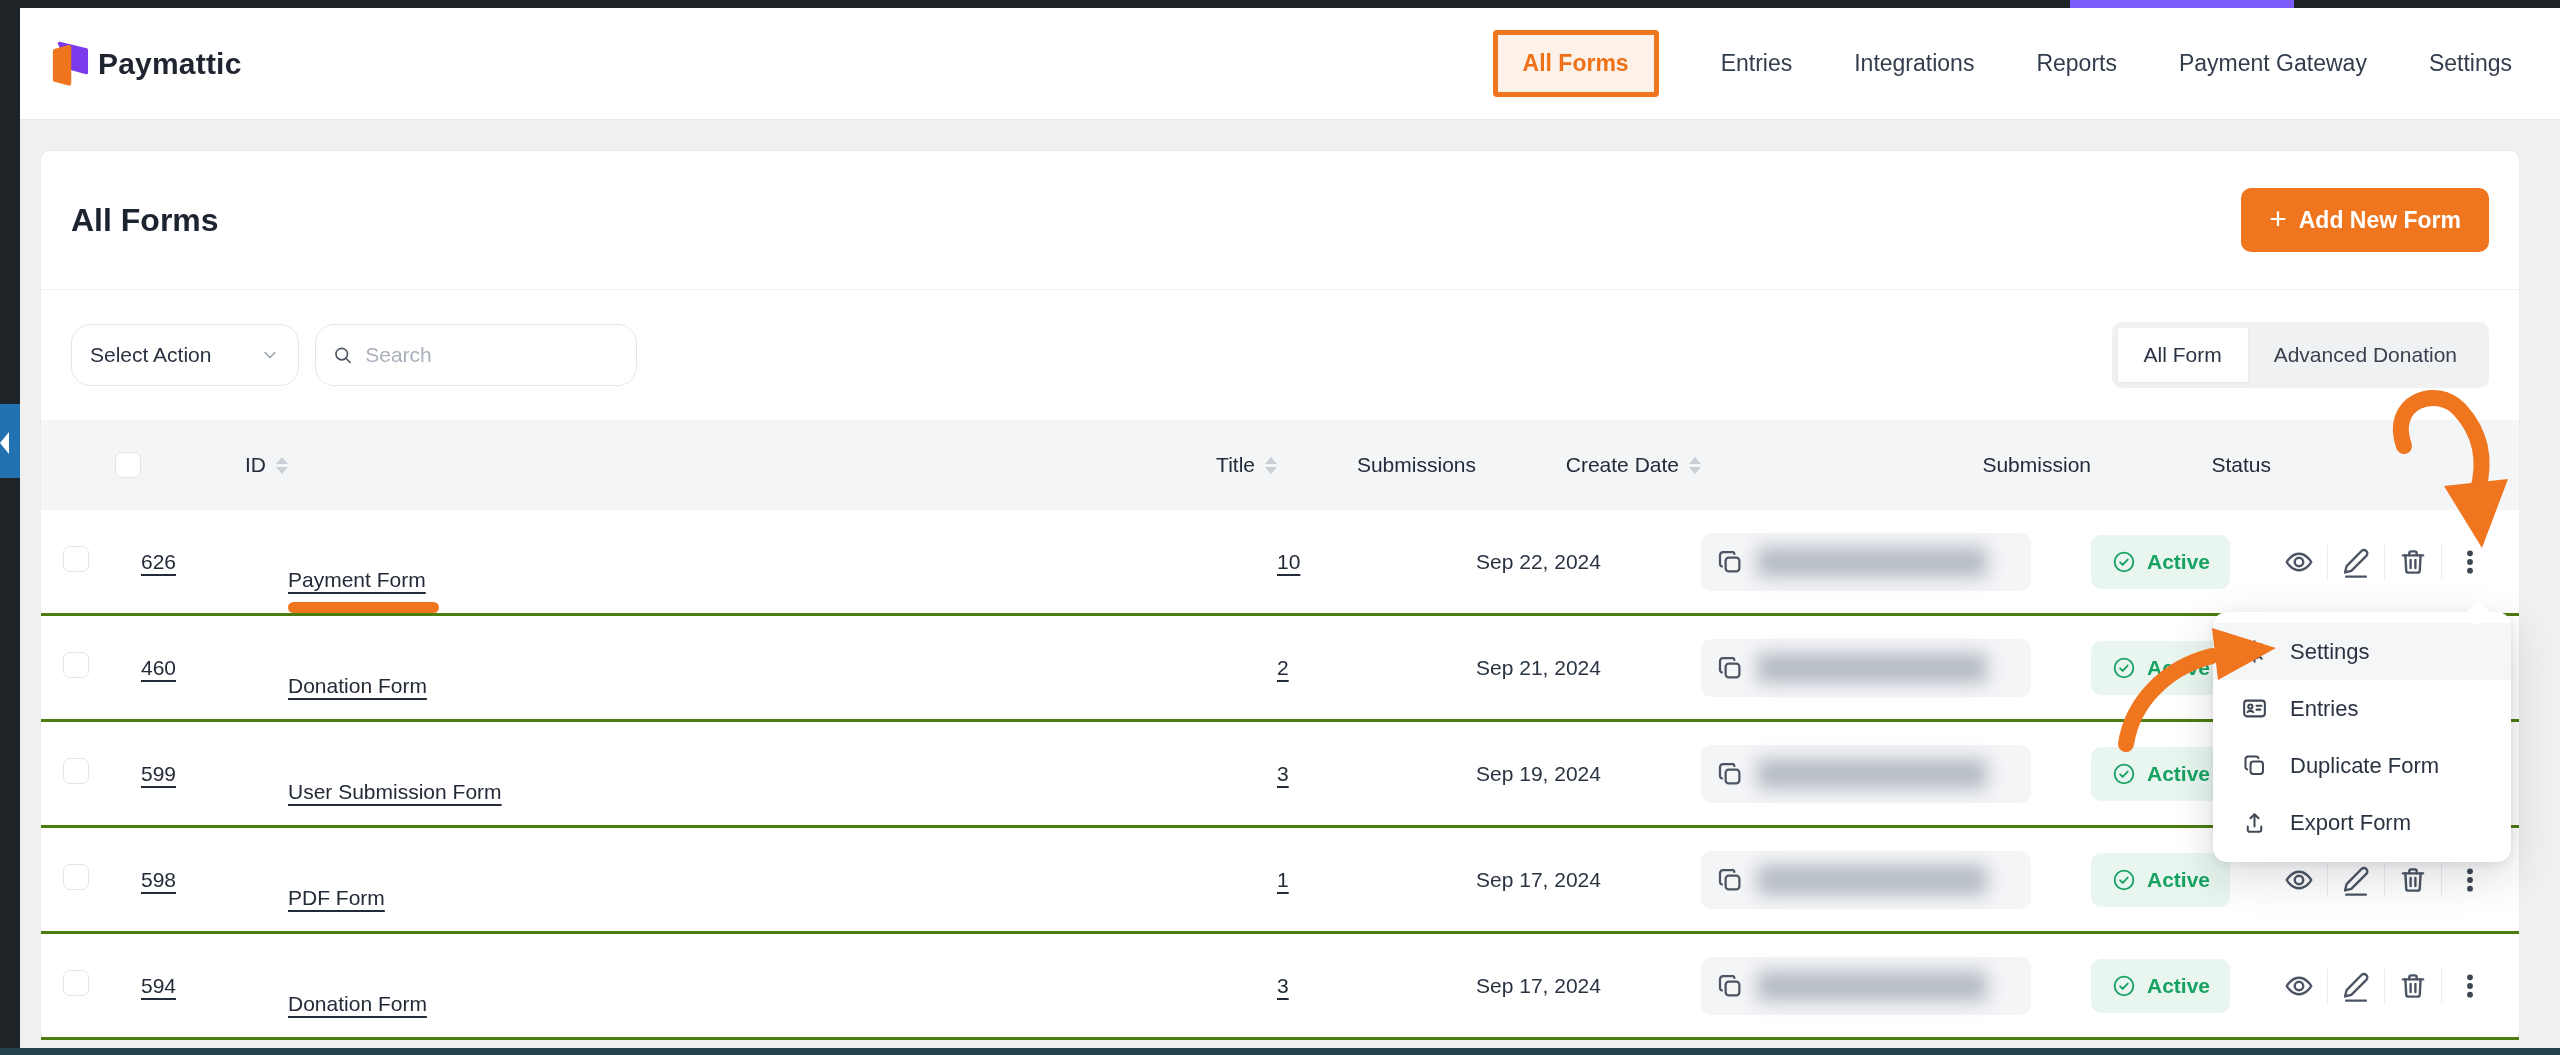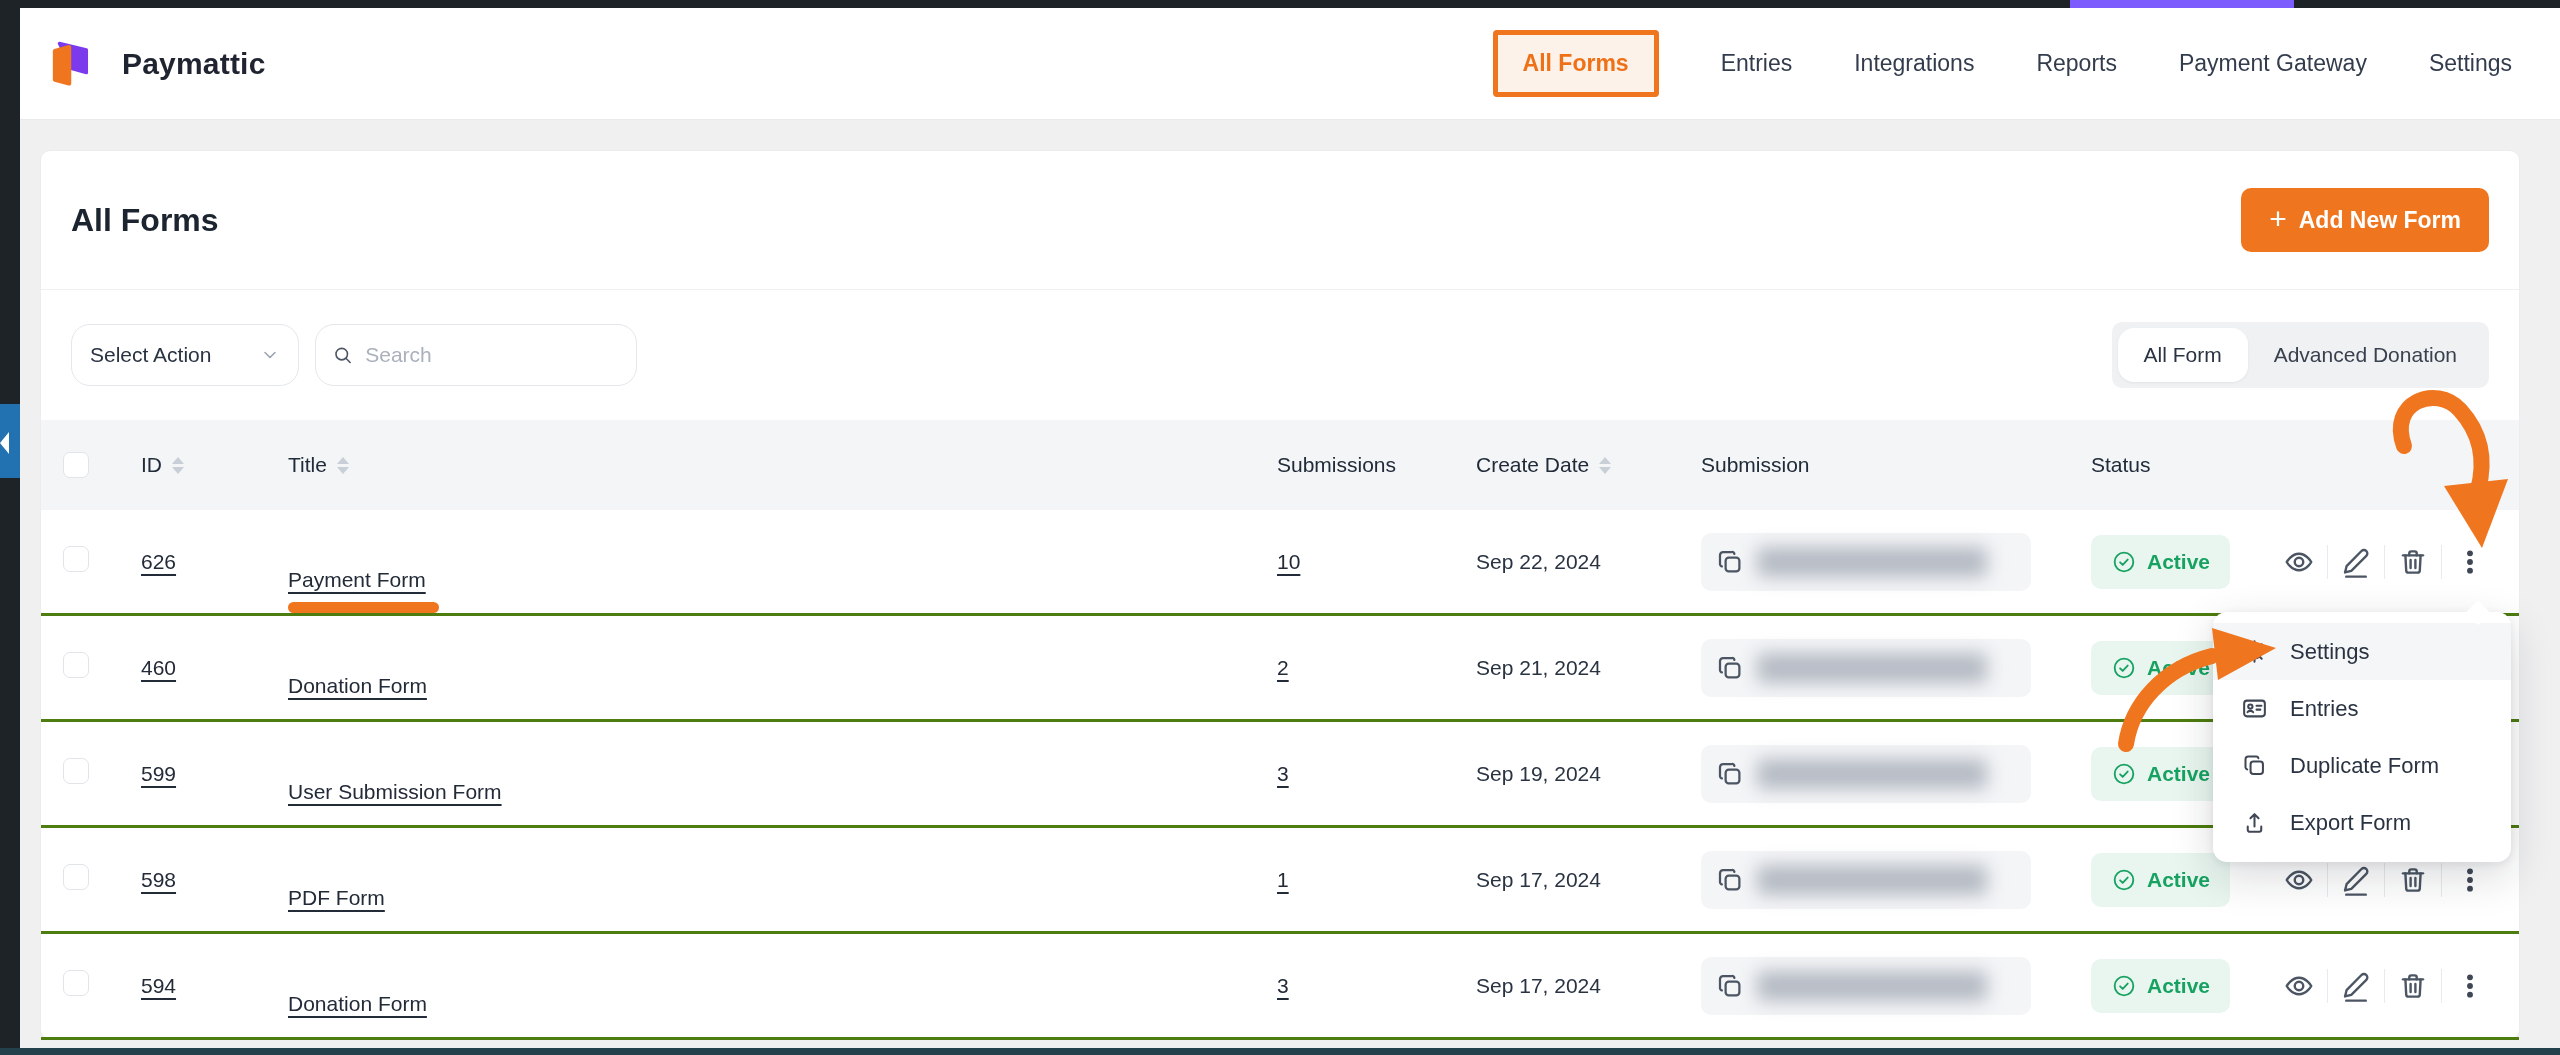--- a/index.html
+++ b/index.html
@@ -14,21 +14,21 @@
   .admin-top { position:absolute; top:0; left:0; width:2560px; height:8px; background:#1d2327; z-index:5; }
   .admin-top .purple-seg { position:absolute; top:0; left:2070px; width:224px; height:8px; background:#7c5cfc; }
   
   .left-strip { position:absolute; top:8px; bottom:0; left:0; width:20px; background:#1d2327; z-index:4; }
   .left-strip .blue-seg { position:absolute; top:396px; left:0; width:20px; height:74px; background:#2271b1; }
   .left-strip .notch { position:absolute; top:424px; left:0; width:0; height:0;
     border-top:11px solid transparent; border-bottom:11px solid transparent; border-right:9px solid #ffffff; }
   
   .topbar { position:absolute; top:8px; left:20px; right:0; height:112px; background:#ffffff;
     border-bottom:1px solid #e8e9eb; display:flex; align-items:center; padding:0 48px 0 22px; z-index:10; }
-  .brand { display:flex; align-items:center; gap:28px; }
+  .brand { display:flex; align-items:center; gap:4px; }
   .brand-name { font-size:30px; font-weight:700; color:#1f2430; letter-spacing:.2px; }
   .nav { margin-left:auto; display:flex; align-items:center; gap:62px; font-size:23px; font-weight:500; color:#333c4d; }
   .nav-item { cursor:pointer; white-space:nowrap; }
   .nav-item.active { color:#ee7117; font-weight:700; border:5px solid #f0751f; background:#fdf2e9;
     padding:15px 25px; border-radius:4px; }
   
   .card { position:absolute; left:40px; top:150px; width:2480px; bottom:15px; background:#ffffff;
     border:1px solid #ececee; border-radius:10px; z-index:6; }
   .card-head { height:139px; display:flex; align-items:center; padding:0 30px; border-bottom:1px solid #f0f0f2; }
   .page-title { font-size:32px; font-weight:600; color:#1c2430; }
@@ -43,27 +43,27 @@
   .ctl-select { width:228px; padding:0 18px; justify-content:space-between; color:#2a3342; cursor:pointer; }
   .ctl-search { width:322px; padding:12px 16px; gap:12px; }
   .ctl-search input { border:none; outline:none; font-family:inherit; font-size:21px; width:100%; color:#2a3342; }
   .ctl-search input::placeholder { color:#aab1bd; }
   .ctl-dates { width:372px; padding:0 18px; gap:16px; cursor:pointer; }
   .ph { color:#b0b7c3; }
   .dash { color:#3a4352; font-weight:700; }
   .toggle { margin-left:auto; height:66px; background:#f0f1f3; border-radius:10px; padding:6px;
     display:flex; align-items:center; }
   .tg-opt { height:54px; display:flex; align-items:center; padding:0 26px; font-size:21px; color:#39414f;
-    border-radius:16px; cursor:pointer; white-space:nowrap; }
+    border-radius:0; cursor:pointer; white-space:nowrap; }
   .tg-opt.active { background:#ffffff; color:#2a3342; font-weight:500; box-shadow:0 1px 3px rgba(20,25,40,.06); }
   
   .tgrid { display:grid; grid-template-columns:78px 147px 989px 199px 225px 390px 180px 1fr;
     align-items:center; padding-left:22px; }
   .thead { height:90px; background:#f3f5f7; font-size:21px; font-weight:500; color:#212b39; }
-  .th { display:flex; align-items:center; gap:10px; }
+  .th { display:flex; align-items:center; gap:10px;justify-content:flex-end; }
   .sort { display:inline-flex; flex-direction:column; gap:3px; }
   .sort i { display:block; width:0; height:0; border-left:6px solid transparent; border-right:6px solid transparent; }
   .sort .up { border-bottom:7px solid #c9cfd7; }
   .sort .dn { border-top:7px solid #c9cfd7; }
   .trow { height:106px; border-bottom:3px solid #4d7c0f; font-size:21px; }
   input[type=checkbox] { appearance:none; width:26px; height:26px; border:1.5px solid #e1e4e9; border-radius:7px;
     background:#fff; cursor:pointer; }
   .lnk { color:#232b38; text-decoration:underline; text-underline-offset:5px; text-decoration-thickness:1.5px; cursor:pointer; }
   .title-wrap { position:relative; display:inline-block;margin-top:36px; }
   .annot { display:none; }

